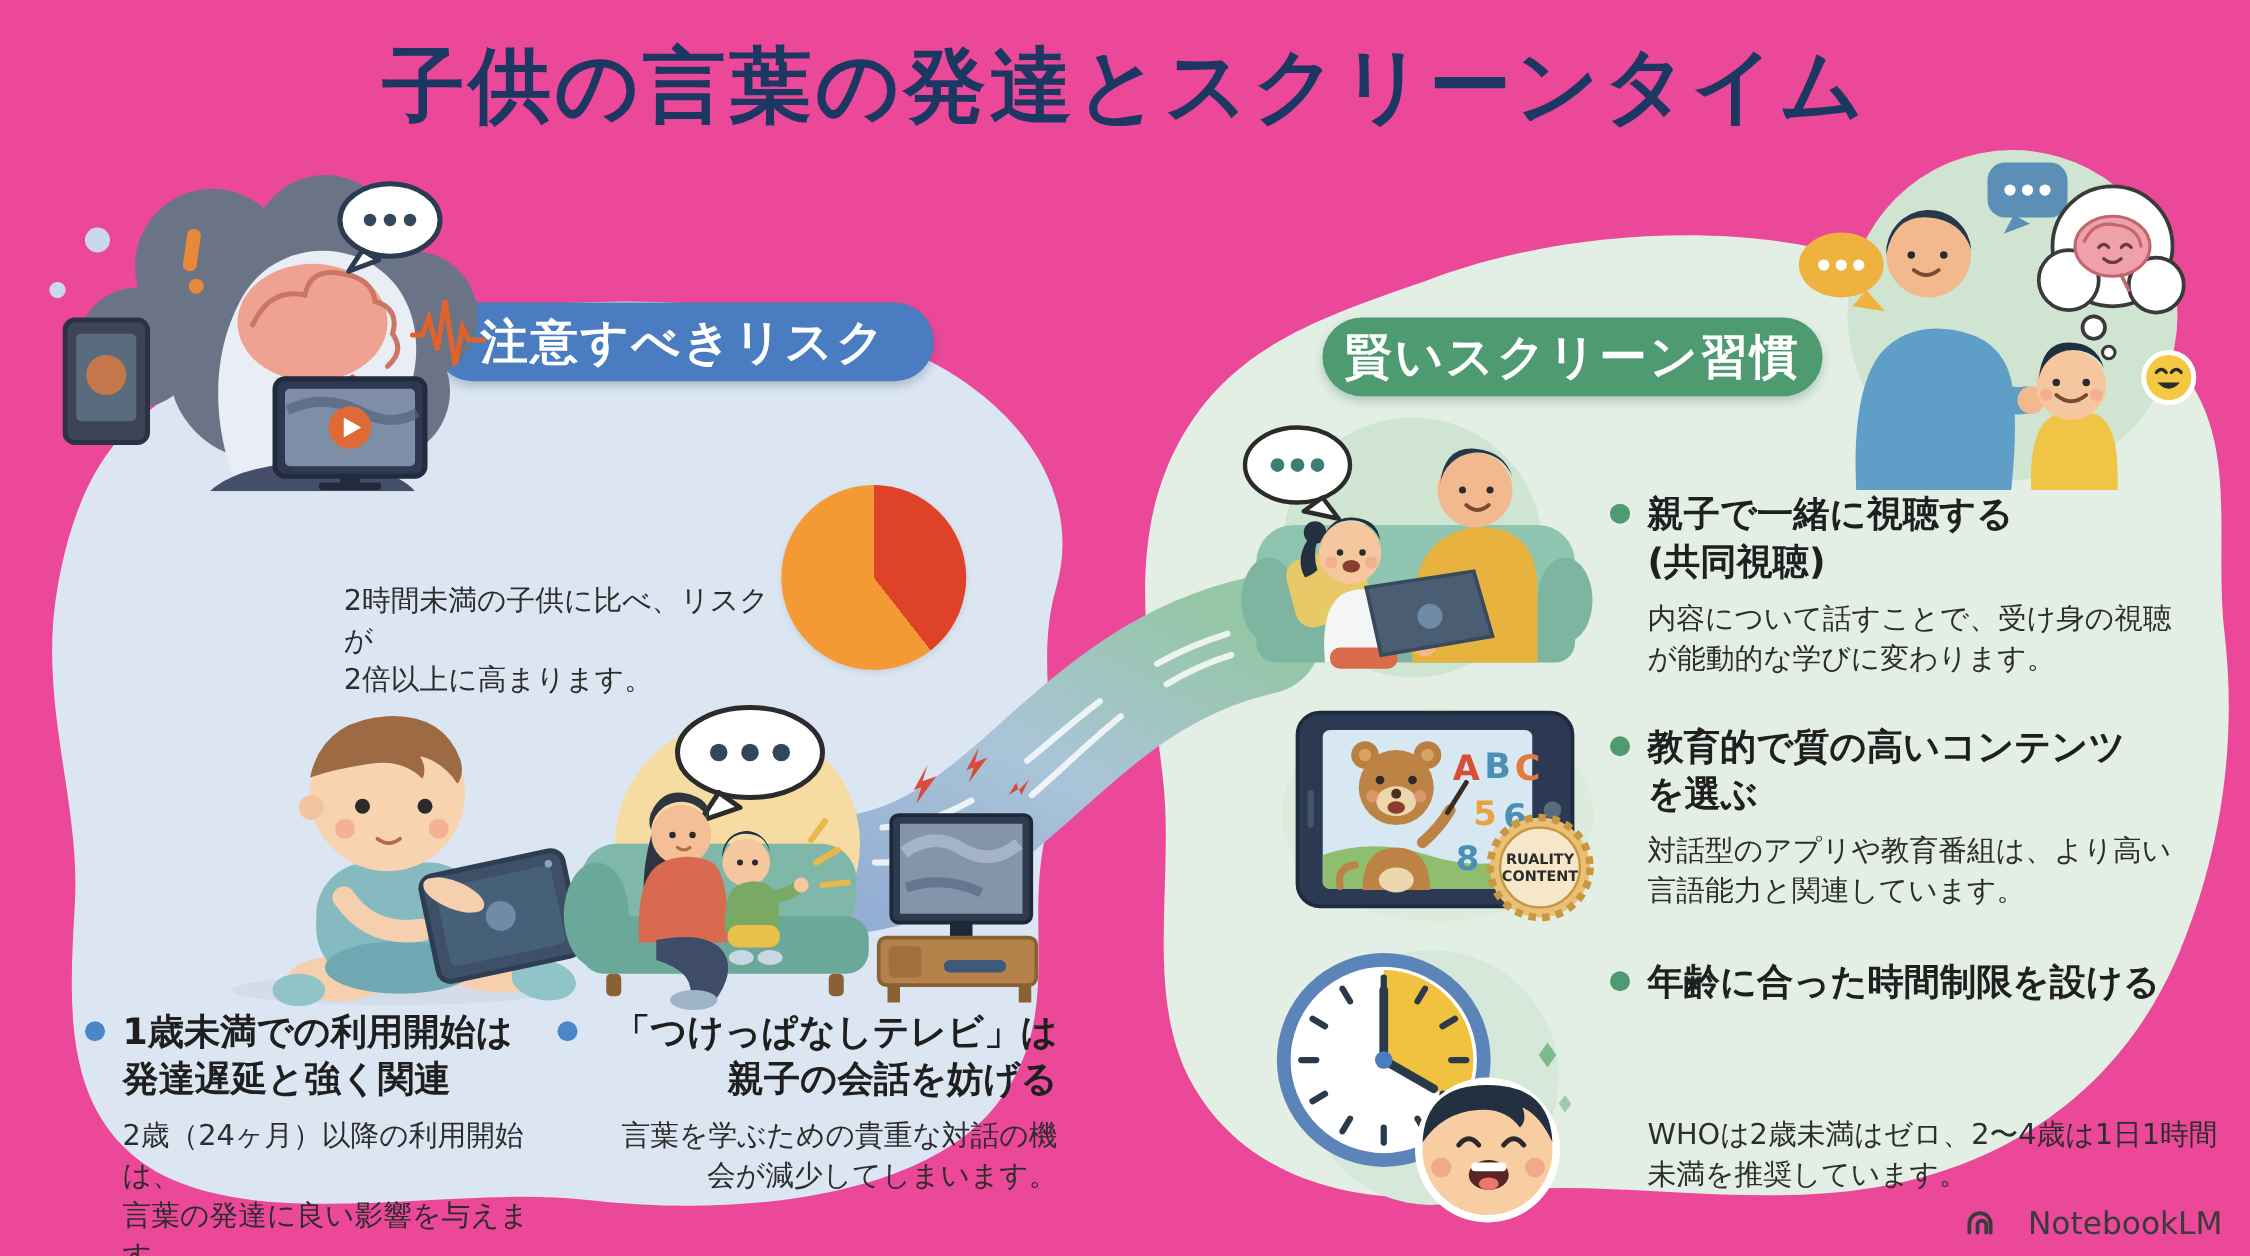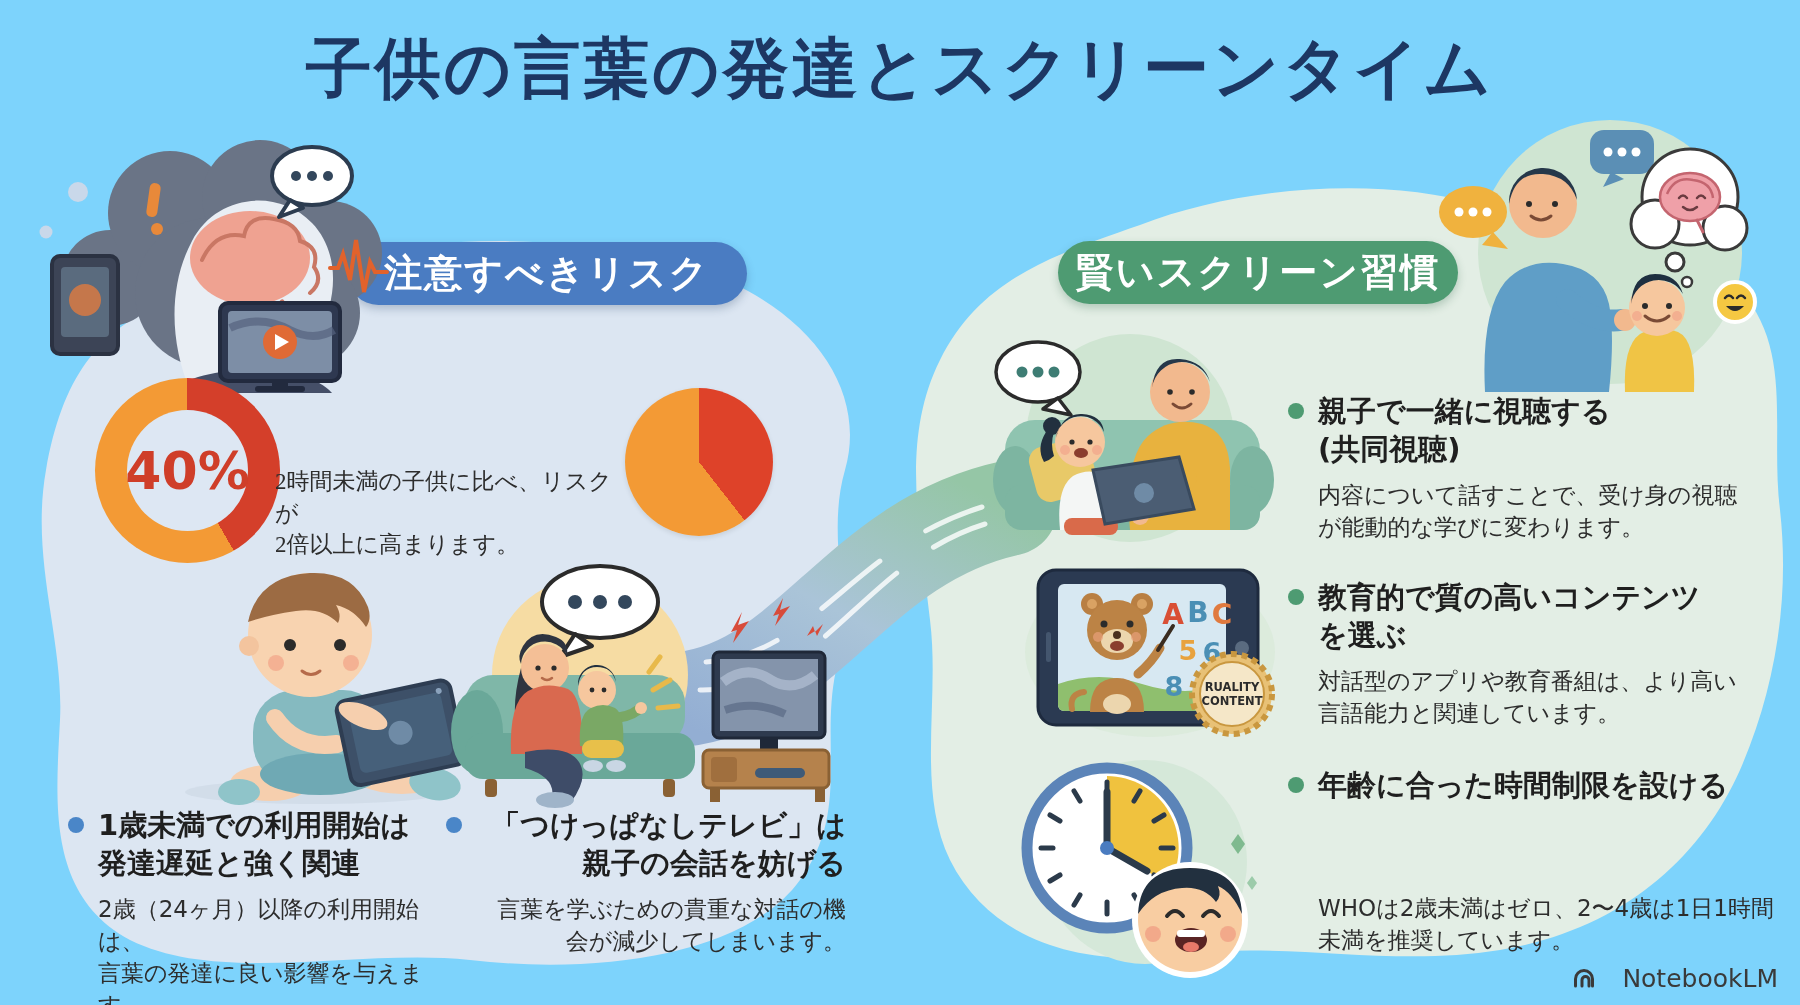--- a/index.html
+++ b/index.html
@@ -1,40 +1,40 @@
 <!DOCTYPE html>
 <html><head>
 <meta charset="utf-8">
 <style>
   html,body{margin:0;padding:0;background:#fbfaf2;}
-  .canvas{position:relative;width:1800px;height:1005px;background:#7dd3fc;overflow:hidden;
+  .canvas{position:relative;width:1800px;height:1005px;background:#ec4899;overflow:hidden;
           font-family:"DejaVu Sans","Liberation Sans",sans-serif;color:#222;}
   svg{display:block;}
   .bg-layer{position:absolute;left:0;top:0;}
 
   .title{position:absolute;top:24px;left:0;width:100%;margin:0;text-align:center;
          font-size:66px;font-weight:800;color:#1d3763;letter-spacing:3px;}
 
   .pill{position:absolute;height:63px;border-radius:34px;display:flex;align-items:center;justify-content:center;
         color:#fff;font-size:38px;font-weight:700;letter-spacing:2px;}
   .pill-risks{left:347px;top:242px;width:400px;background:#4a7cc2;box-shadow:0 4px 8px rgba(30,60,100,.25);}
-  .pill-habits{left:1058px;top:241px;width:400px;background:#4e9b72;box-shadow:0 4px 8px rgba(30,90,60,.25);}
+  .pill-habits{left:1058px;top:254px;width:400px;background:#4e9b72;box-shadow:0 4px 8px rgba(30,90,60,.25);}
 
   .donut{position:absolute;left:95px;top:378px;width:185px;height:185px;border-radius:50%;
          background:conic-gradient(#d43f2a 0deg 150deg,#f39a35 150deg 360deg);}
   .donut-hole{position:absolute;left:32px;top:32px;width:121px;height:121px;border-radius:50%;background:#dde7f3;}
   .donut-label{position:absolute;inset:0;display:flex;align-items:center;justify-content:center;
                font-size:52px;font-weight:800;color:#cf3e29;}
   .pie{position:absolute;left:625px;top:388px;width:148px;height:148px;border-radius:50%;
        background:conic-gradient(#de4229 0deg 142deg,#f39a35 142deg 360deg);box-shadow:0 2px 5px rgba(0,0,0,.10);}
 
   .stat-headline{position:absolute;left:275px;top:383px;width:345px;font-size:30px;font-weight:800;
                  line-height:1.28;color:#1f1f1f;white-space:pre-line;}
   .stat-detail{position:absolute;left:275px;top:466px;width:345px;font-size:23px;font-weight:400;
-               line-height:1.38;color:#2d2d2d;white-space:pre-line;font-family:Liberation Serif, serif;}
+               line-height:1.38;color:#2d2d2d;white-space:pre-line;}
 
   .bullet-item{position:absolute;display:flex;gap:14px;}
   .bullet-dot{width:16px;height:16px;border-radius:50%;margin-top:11px;flex:none;}
   .dot-blue{background:#4a86c8;}
   .dot-green{background:#4e9b72;}
   .item-headline{font-size:29px;font-weight:800;line-height:1.32;color:#1f1f1f;white-space:pre-line;}
   .item-detail{margin-top:10px;font-size:23px;font-weight:400;line-height:1.4;color:#2d2d2d;white-space:pre-line;}
   .item-l1{left:68px;top:806px;}  .item-l1 .item-text{width:335px;}
   .item-l2{left:446px;top:806px;} .item-l2 .item-text{width:370px;text-align:right;}
   .item-r1{left:1288px;top:392px;} .item-r2{left:1288px;top:578px;} .item-r3{left:1288px;top:766px;}
@@ -176,24 +176,20 @@
       <path d="M258 95 q7 6 14 0" stroke="#6a3b40" stroke-width="2.5" fill="none" stroke-linecap="round"></path>
       <path d="M272 108 l6 12" stroke="#c4656f" stroke-width="3" stroke-linecap="round"></path>
     </g>
     <g>
       <circle cx="310" cy="190" r="20" fill="#f5c842" stroke="#fff" stroke-width="4"></circle>
       <path d="M300 186 q4 -5 8 0 M312 186 q4 -5 8 0" stroke="#2b2b2b" stroke-width="2.5" fill="none" stroke-linecap="round"></path>
       <path d="M301 194 q9 10 18 0 z" fill="#2b2b2b"></path>
     </g>
   </svg>
 
-  <div class="donut">
-    <div class="donut-hole"></div>
-    <span class="donut-label">40%</span>
-  </div>
   <div class="stat-detail">2時間未満の子供に比べ、リスクが
 2倍以上に高まります。</div>
   <div class="pie"></div>
 
   <svg class="illus" style="left:135px;top:550px" width="350" height="260" viewBox="0 0 350 260">
     <ellipse cx="180" cy="242" rx="130" ry="12" fill="#cdd8e6" opacity="0.7"></ellipse>
     <g>
       <path d="M230 212 q52 -6 72 14 q8 10 -6 15 q-42 8 -72 -6 z" fill="#f6cfae"></path>
       <ellipse cx="300" cy="234" rx="26" ry="16" fill="#8fc4c9" transform="rotate(10 300 234)"></ellipse>
       <ellipse cx="135" cy="233" rx="40" ry="18" fill="#f6cfae"></ellipse>

